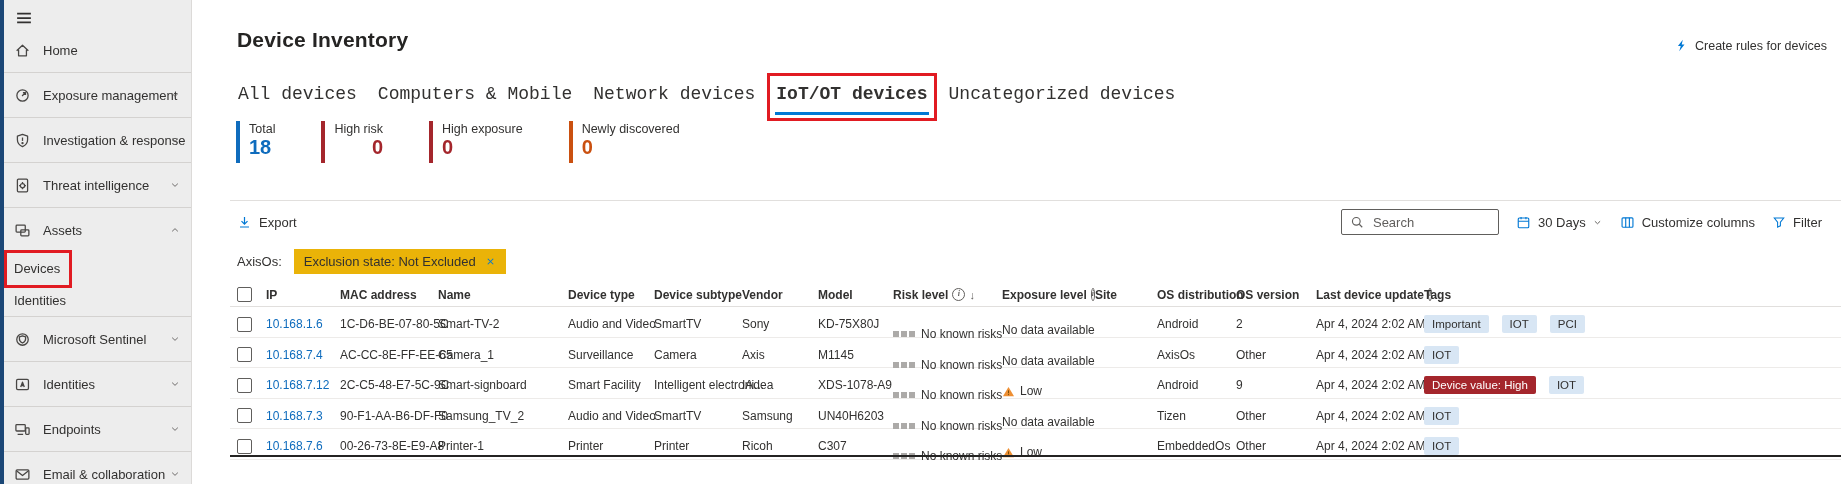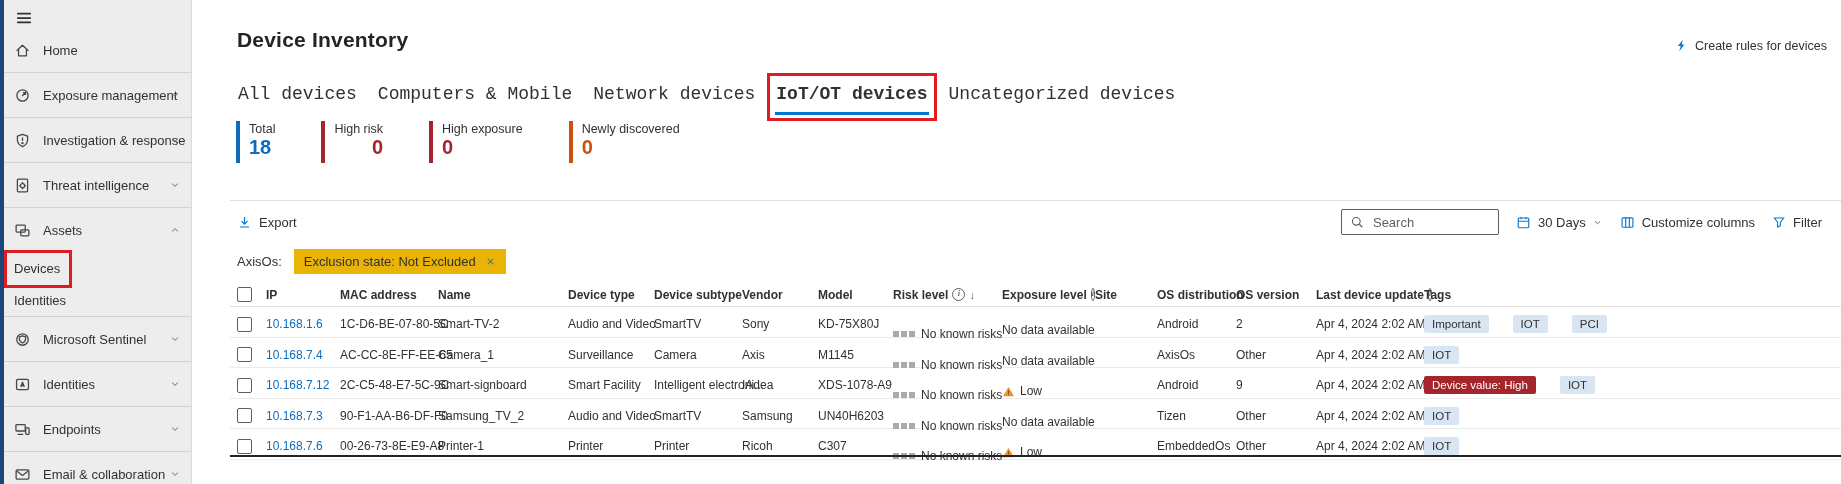--- a/index.html
+++ b/index.html
@@ -66,21 +66,21 @@
   .tbody-row{height:29.6px;border-bottom:1px solid #EDEBE9;font-size:12px;color:#323130;cursor:pointer;}
   .cell{white-space:nowrap;}
   .checkbox{width:15px;height:15px;border:1px solid #605E5C;border-radius:2px;background:#fff;margin-left:7px;box-sizing:border-box;cursor:pointer;}
   .link{color:#0F6CBD;cursor:pointer;}
   .info-i{width:11px;height:11px;border:1px solid #605E5C;border-radius:50%;font-size:8px;line-height:9px;text-align:center;color:#605E5C;display:inline-block;font-family:"Liberation Serif","DejaVu Serif",serif;font-style:italic;}
   .sort-arrow{color:#605E5C;font-size:11px;}
   .risk-cell{display:flex;align-items:center;gap:6px;margin-top:20px;}
   .risk-squares{display:inline-flex;gap:2px;}
   .risk-squares i{width:6px;height:6px;background:#ACAAA8;display:inline-block;}
   .exp-cell{display:flex;align-items:center;gap:5px;margin-top:12px;}
-  .tags-cell{display:flex;align-items:center;gap:24px;text-align:center;}
+  .tags-cell{display:flex;align-items:center;gap:13px;text-align:center;}
   .chip{height:18px;display:inline-flex;align-items:center;padding:0 8px;border-radius:2px;font-size:11.5px;background:#D8E6F4;color:#323130;}
   .chip.red{background:#A4262C;color:#fff;}
   .table-end{position:absolute;left:38px;right:0;top:455px;height:2px;background:#242322;}
 </style>
 </head>
 <body style="--accent: #0078D4; --annotation: #E11B22;">
 
 <div class="sidebar">
   <div class="side-strip"></div>
   <div class="hamburger icon">

